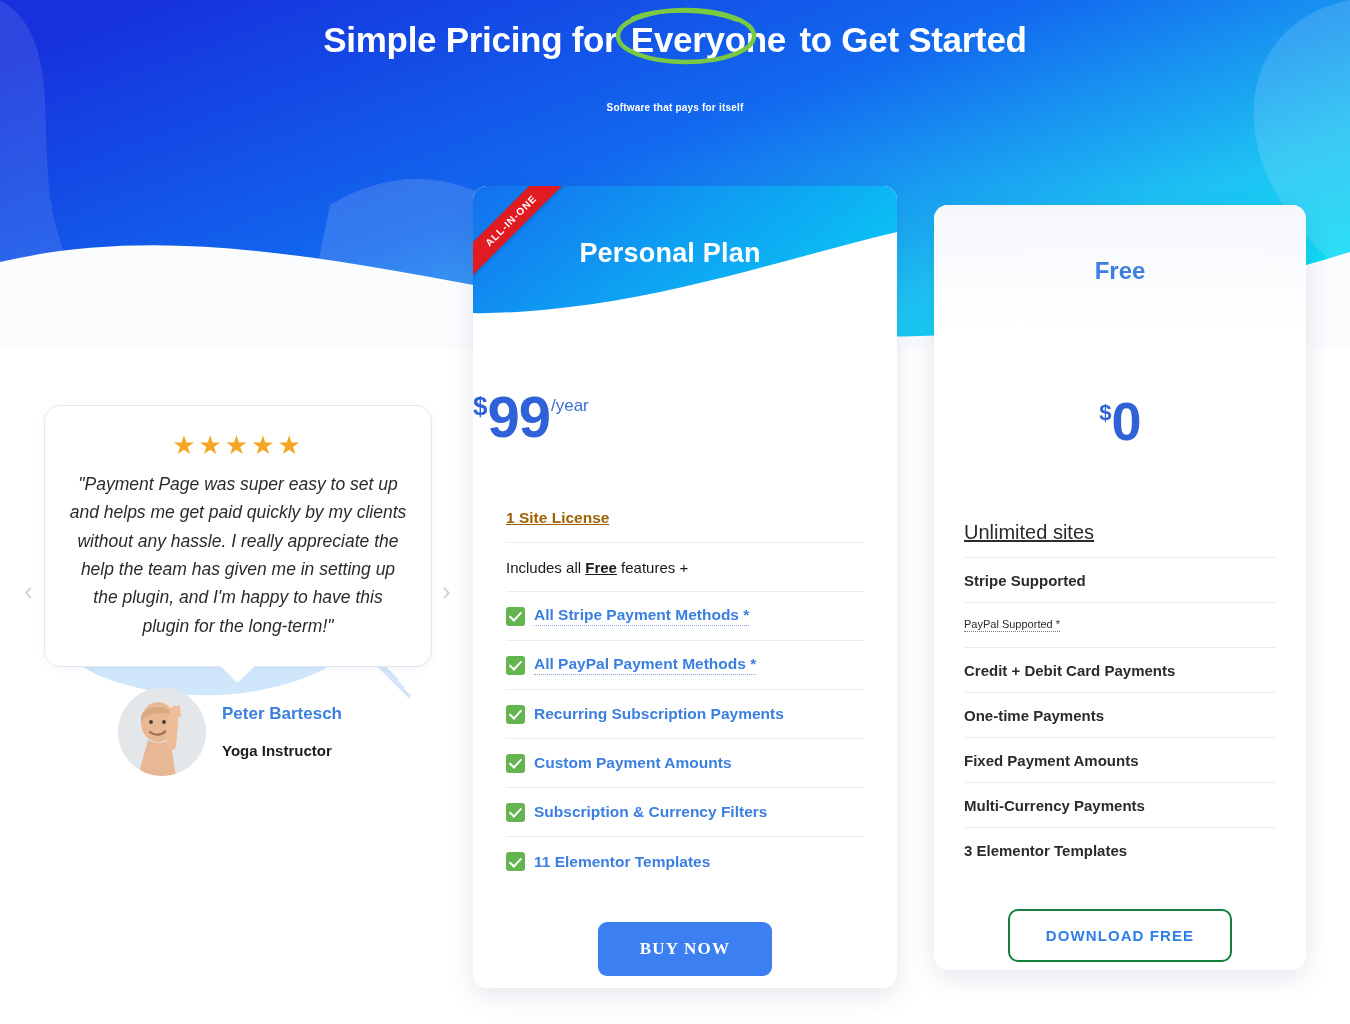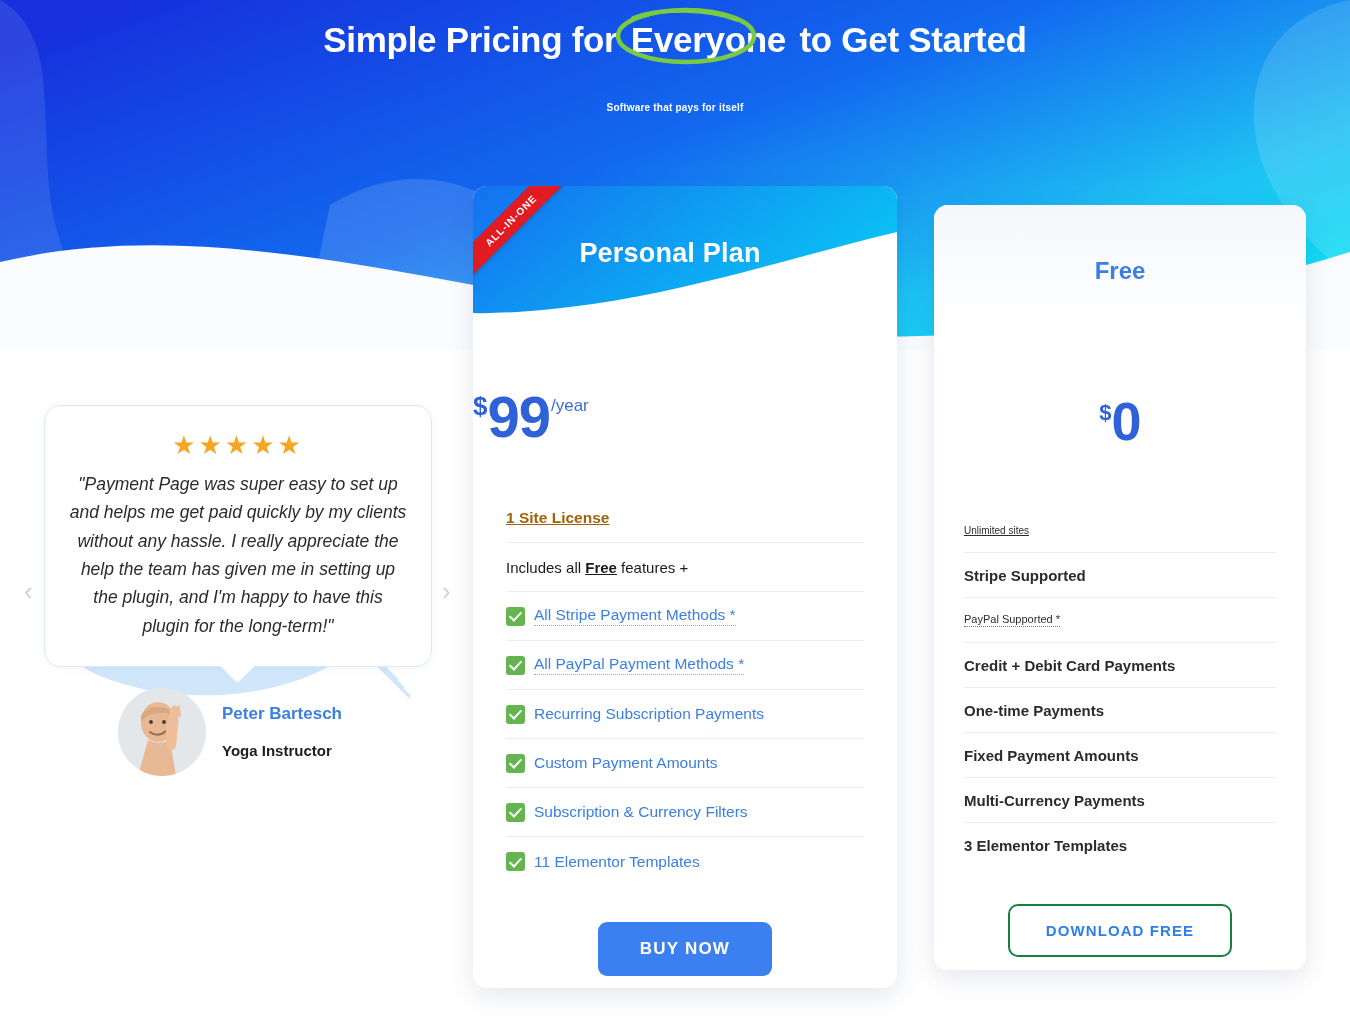--- a/index.html
+++ b/index.html
@@ -253,41 +253,41 @@
     content: "";
     position: absolute;
     left: 6px; top: 2.5px;
     width: 5px; height: 10px;
     border: solid #ffffff;
     border-width: 0 2.4px 2.4px 0;
     transform: rotate(43deg);
   }
   .feat-label {
     font-size: 15.5px;
-    font-weight: normal;
+    font-weight: bold;
     color: #3b7fe0;
   }
   .feat-label.dotted {
     border-bottom: 1px dotted #8aa8d8;
     padding-bottom: 1px;
   }
 
   .btn-wrap { text-align: center; margin-top: 36px; }
   .btn-buy {
     display: inline-block;
     background: #3b7ff0;
     color: #ffffff;
     font-size: 17px;
     font-weight: bold;
     letter-spacing: 1.2px;
     padding: 17px 42px;
     border: none;
     border-radius: 9px;
     cursor: pointer;
-    font-family: Liberation Sans, sans-serif;
+    font-family: Liberation Serif, serif;
   }
 
   
   .card-free {
     left: 934px; top: 205px;
     width: 372px; height: 765px;
     background: #ffffff;
   }
   .free-head {
     height: 125px;
@@ -316,21 +316,21 @@
   .free-item {
     padding: 13px 0;
     border-bottom: 1px solid #ececec;
     font-size: 15px;
     font-weight: bold;
     color: #2b2b2b;
     min-height: 45px;
     display: flex;
     align-items: center;
   }
-  .free-item span.solid-u { text-decoration: underline; font-weight: normal; color: #2b2b2b; font-size: 10px; }
+  .free-item span.solid-u { text-decoration: underline; font-weight: normal; color: #2b2b2b; font-size: 20px; }
   .free-item span.dotted-u { border-bottom: 1px dotted #777; padding-bottom: 1px; font-weight: normal; font-size: 11px; }
   .free-item:last-child { border-bottom: none; }
 
   .btn-wrap-free { text-align: center; margin-top: 36px; }
   .btn-free {
     display: inline-block;
     background: transparent;
     color: #2f7fe8;
     font-size: 15px;
     font-weight: bold;

